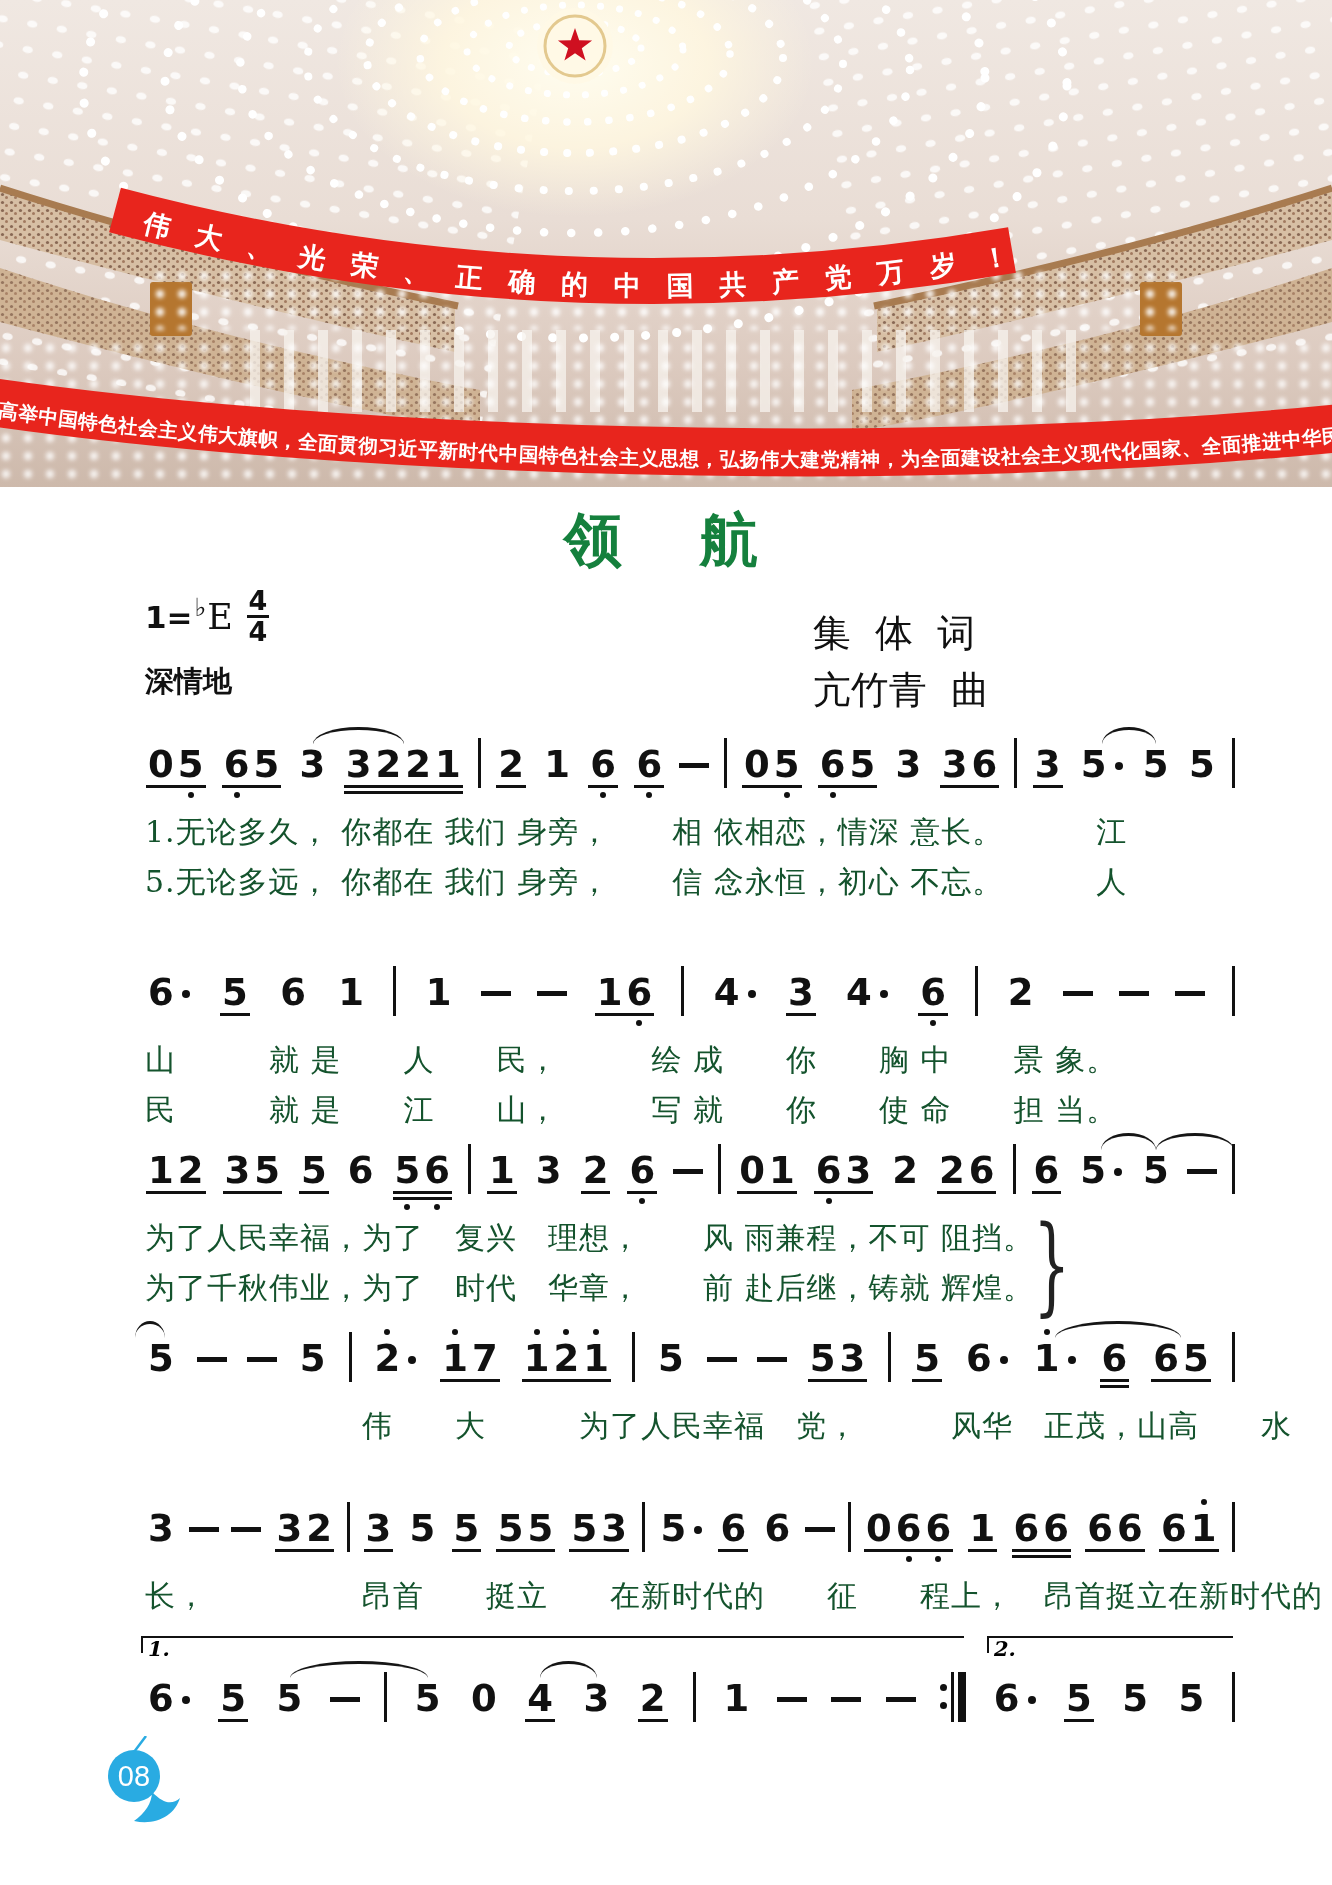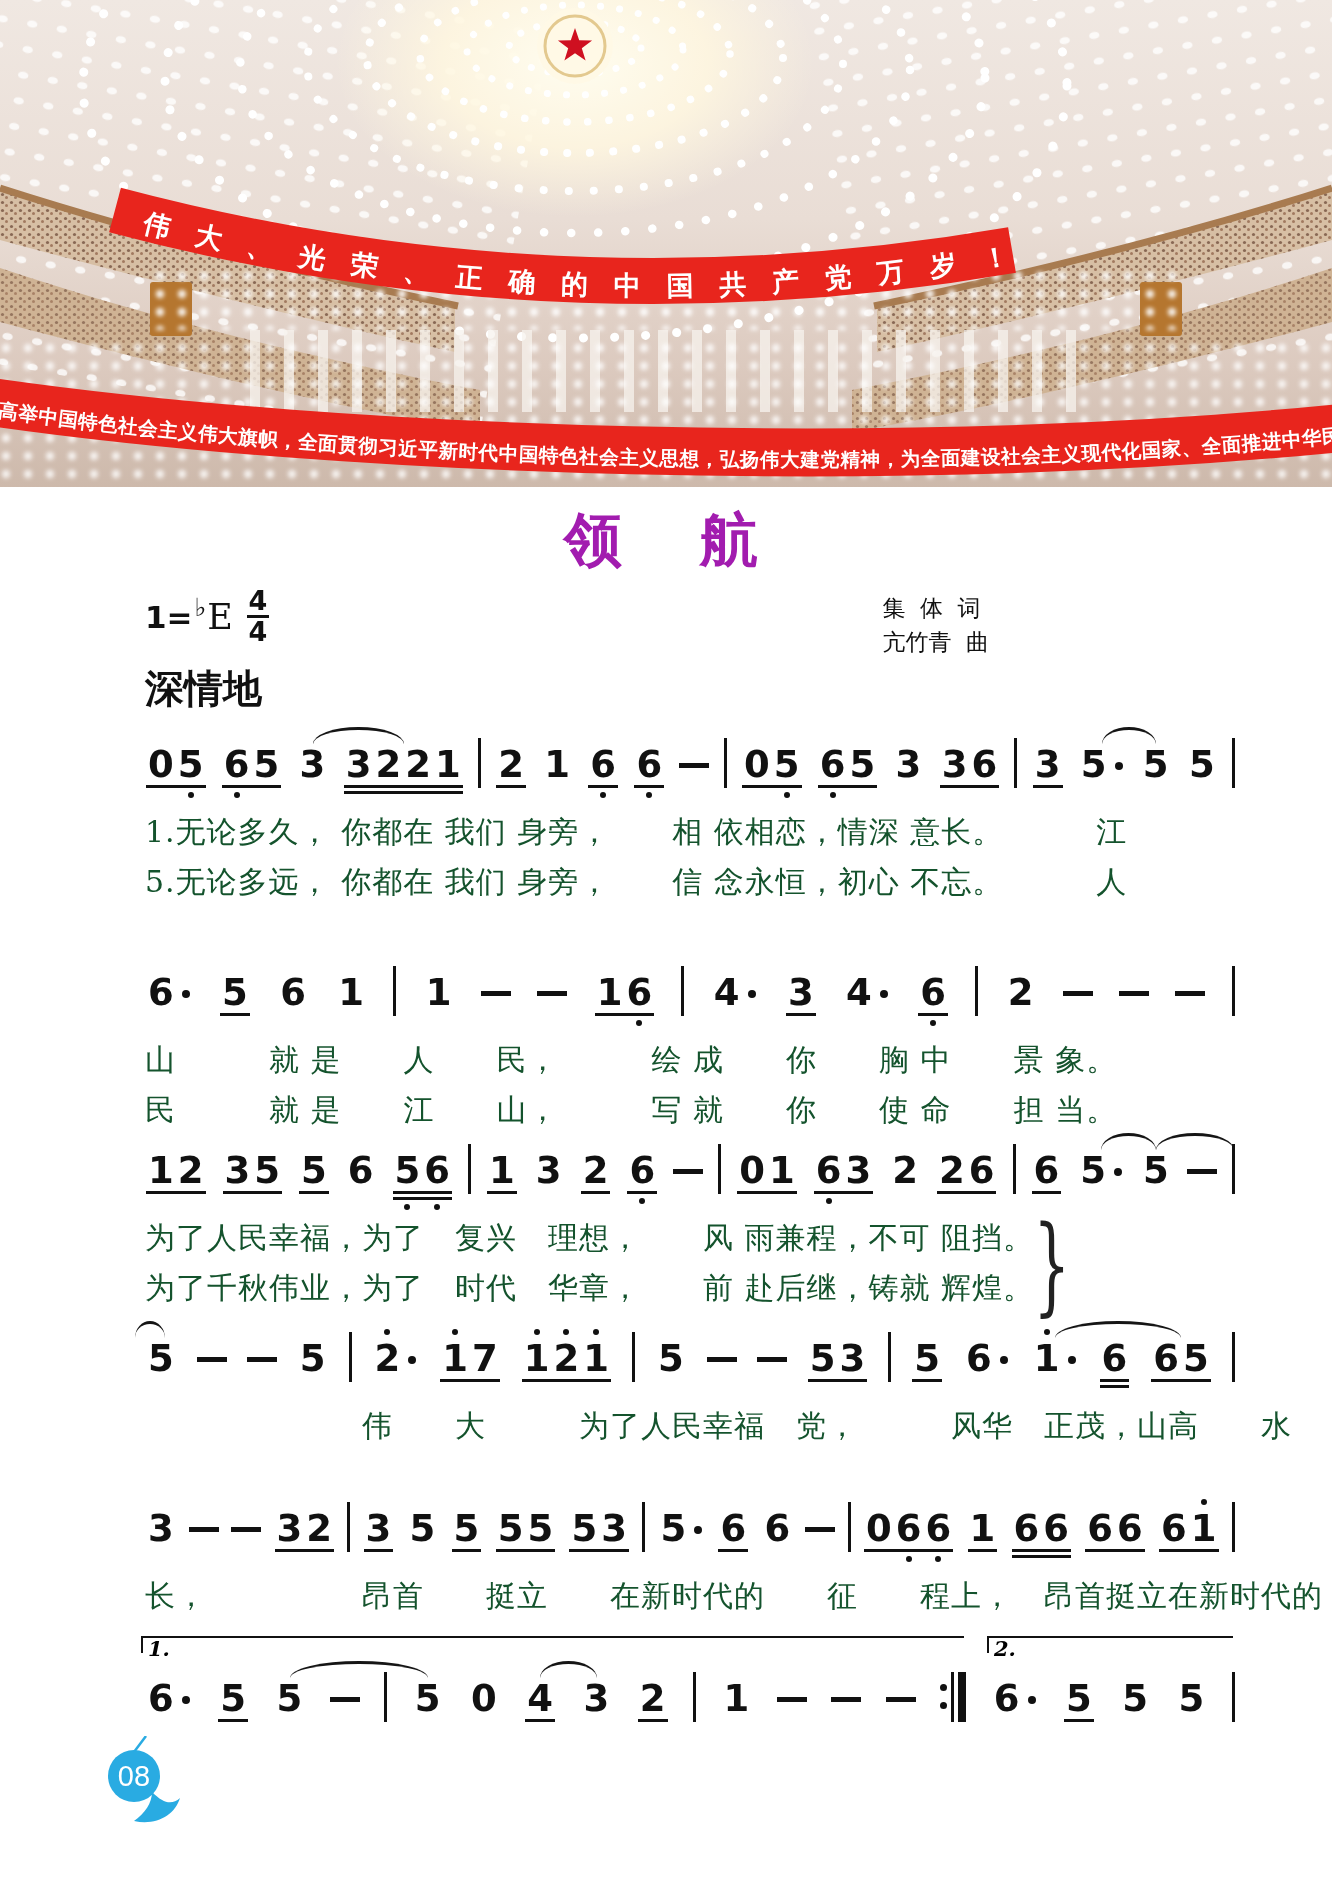--- a/index.html
+++ b/index.html
@@ -12,22 +12,22 @@
   
   .song-title{margin-top:22px;text-align:center;font-family:"DejaVu Serif","Liberation Serif",serif;
               font-weight:bold;font-size:58px;line-height:1.1;letter-spacing:10px;}
   .meta{position:relative;margin:16px 95px 0 145px;height:116px;color:#111;}
   .keysig{display:flex;align-items:center;font-weight:bold;font-size:31px;font-family:"DejaVu Sans",sans-serif;}
   .keysig .flat{font-size:25px;transform:translateY(-9px);margin-left:2px;}
   .keysig .keyletter{font-family:"DejaVu Serif",serif;font-weight:normal;font-size:35px;margin-left:1px;}
   .frac{display:inline-flex;flex-direction:column;align-items:center;line-height:0.9;font-size:27px;
         font-weight:bold;margin-left:14px;}
   .frac .fbar{width:22px;height:3px;background:#111;margin:2px 0;}
-  .expression{margin-top:18px;font-size:39px;font-family:"DejaVu Serif","Liberation Serif",serif;font-weight:bold;}
-  .credits{position:absolute;right:248px;top:2px;font-size:23px;line-height:1.5;
+  .expression{margin-top:18px;font-size:29px;font-family:"DejaVu Serif","Liberation Serif",serif;font-weight:bold;}
+  .credits{position:absolute;right:248px;top:16px;font-size:38px;line-height:1.5;
            font-family:"DejaVu Serif","Liberation Serif",serif;text-align:left;white-space:pre;}
 
   
   .score{margin:24px 97px 0 145px;width:1090px;}
   .system{position:relative;}
   .sys-mb-50{margin-bottom:50px;} .sys-mb-0{margin-bottom:0px;} .sys-mb-10{margin-bottom:10px;}
   .sys-mb-42{margin-bottom:42px;}
   .notes-row{position:relative;display:flex;justify-content:space-between;align-items:flex-end;
              height:78px;padding-bottom:24px;box-sizing:border-box;}
   .grp{position:relative;display:inline-flex;align-items:flex-end;font-family:"DejaVu Sans",sans-serif;
@@ -148,21 +148,21 @@
     <path d="M115,210 Q560,328 1012,250" fill="none" stroke="#e8251d" stroke-width="46"></path>
     <text font-size="27" font-weight="bold" fill="#ffffff" letter-spacing="26" font-family="Liberation Sans, sans-serif">
       <textPath href="#band1t" startOffset="28">伟大、光荣、正确的中国共产党万岁！</textPath>
     </text>
     <path d="M-8,402 C340,452 900,472 1340,428" fill="none" stroke="#e8251d" stroke-width="48"></path>
     <text font-size="19.5" font-weight="bold" fill="#ffffff" letter-spacing="0.6" font-family="Liberation Sans, sans-serif">
       <textPath href="#band2t" startOffset="6">高举中国特色社会主义伟大旗帜，全面贯彻习近平新时代中国特色社会主义思想，弘扬伟大建党精神，为全面建设社会主义现代化国家、全面推进中华民族伟大复兴而团结奋斗！</textPath>
     </text>
   </svg>
 
-  <div class="song-title" style="color: #a21caf;">领　航</div>
+  <div class="song-title" style="color: #15803d;">领　航</div>
 
   <div class="meta">
     <div class="keysig">
       <span>1=</span>
         <span class="flat">♭</span>
         <span class="keyletter">E</span>
       <span class="frac">
         <span>4</span>
         <span class="fbar"></span>
         <span>4</span>

